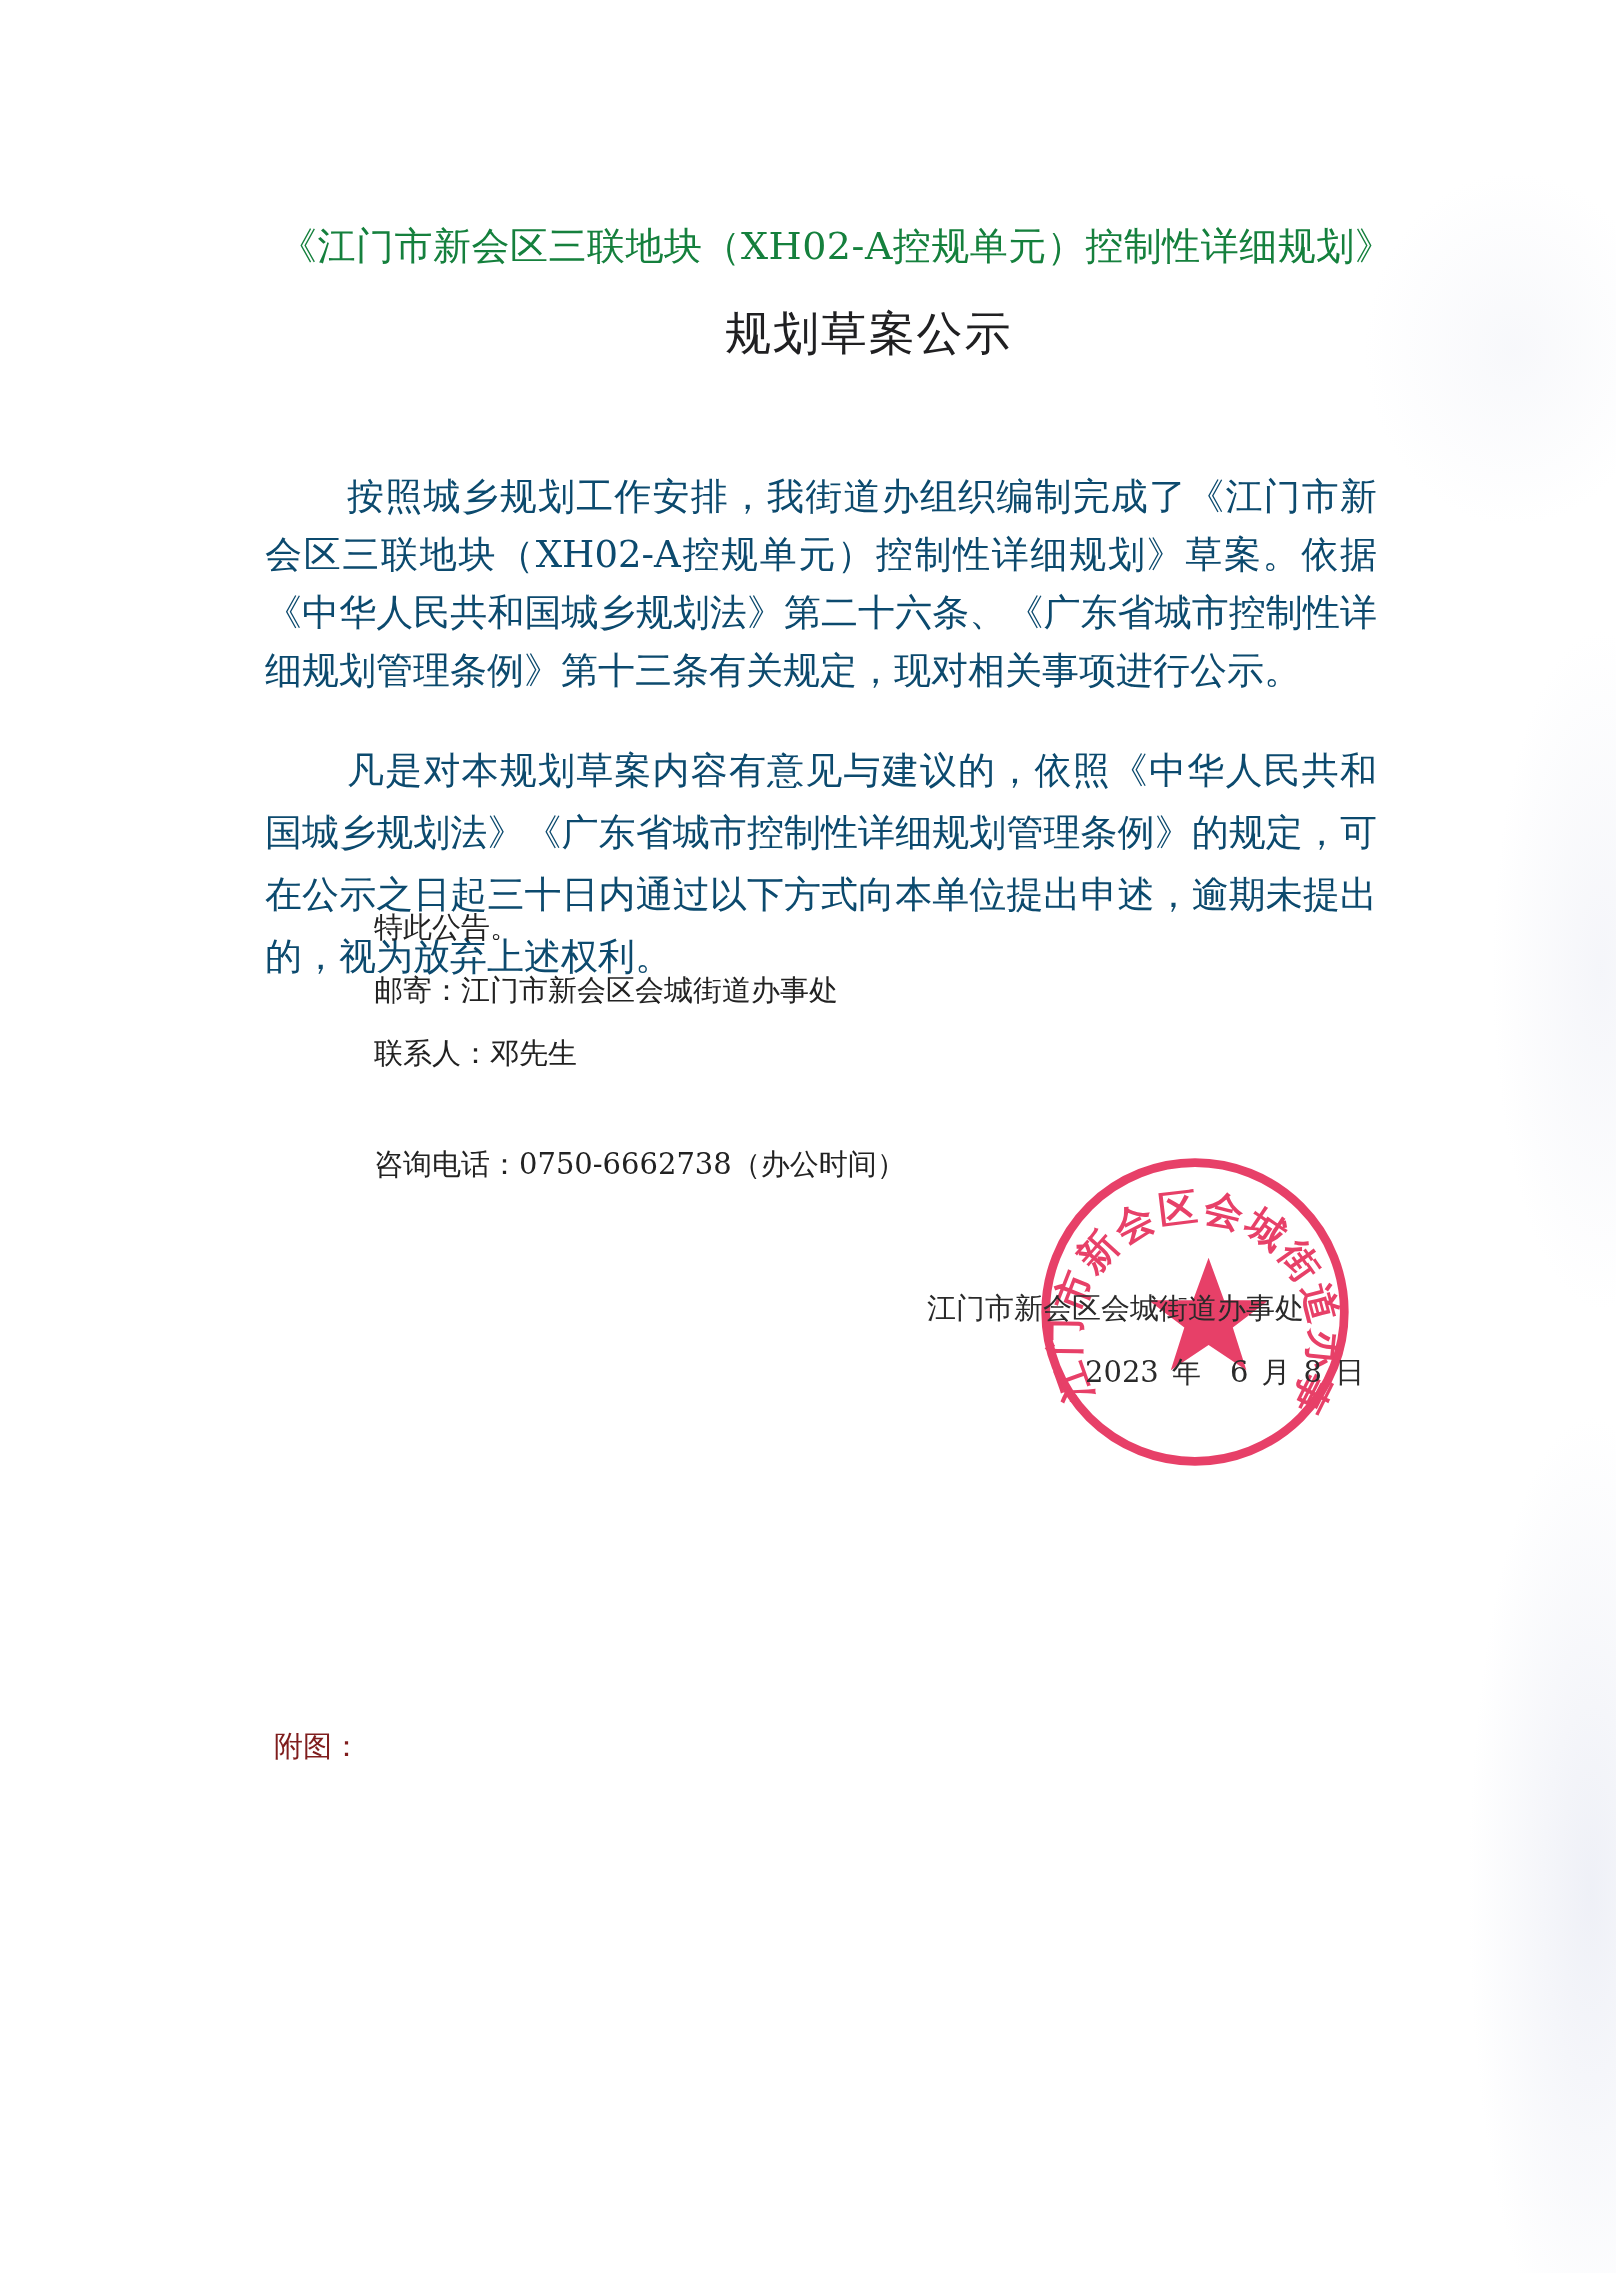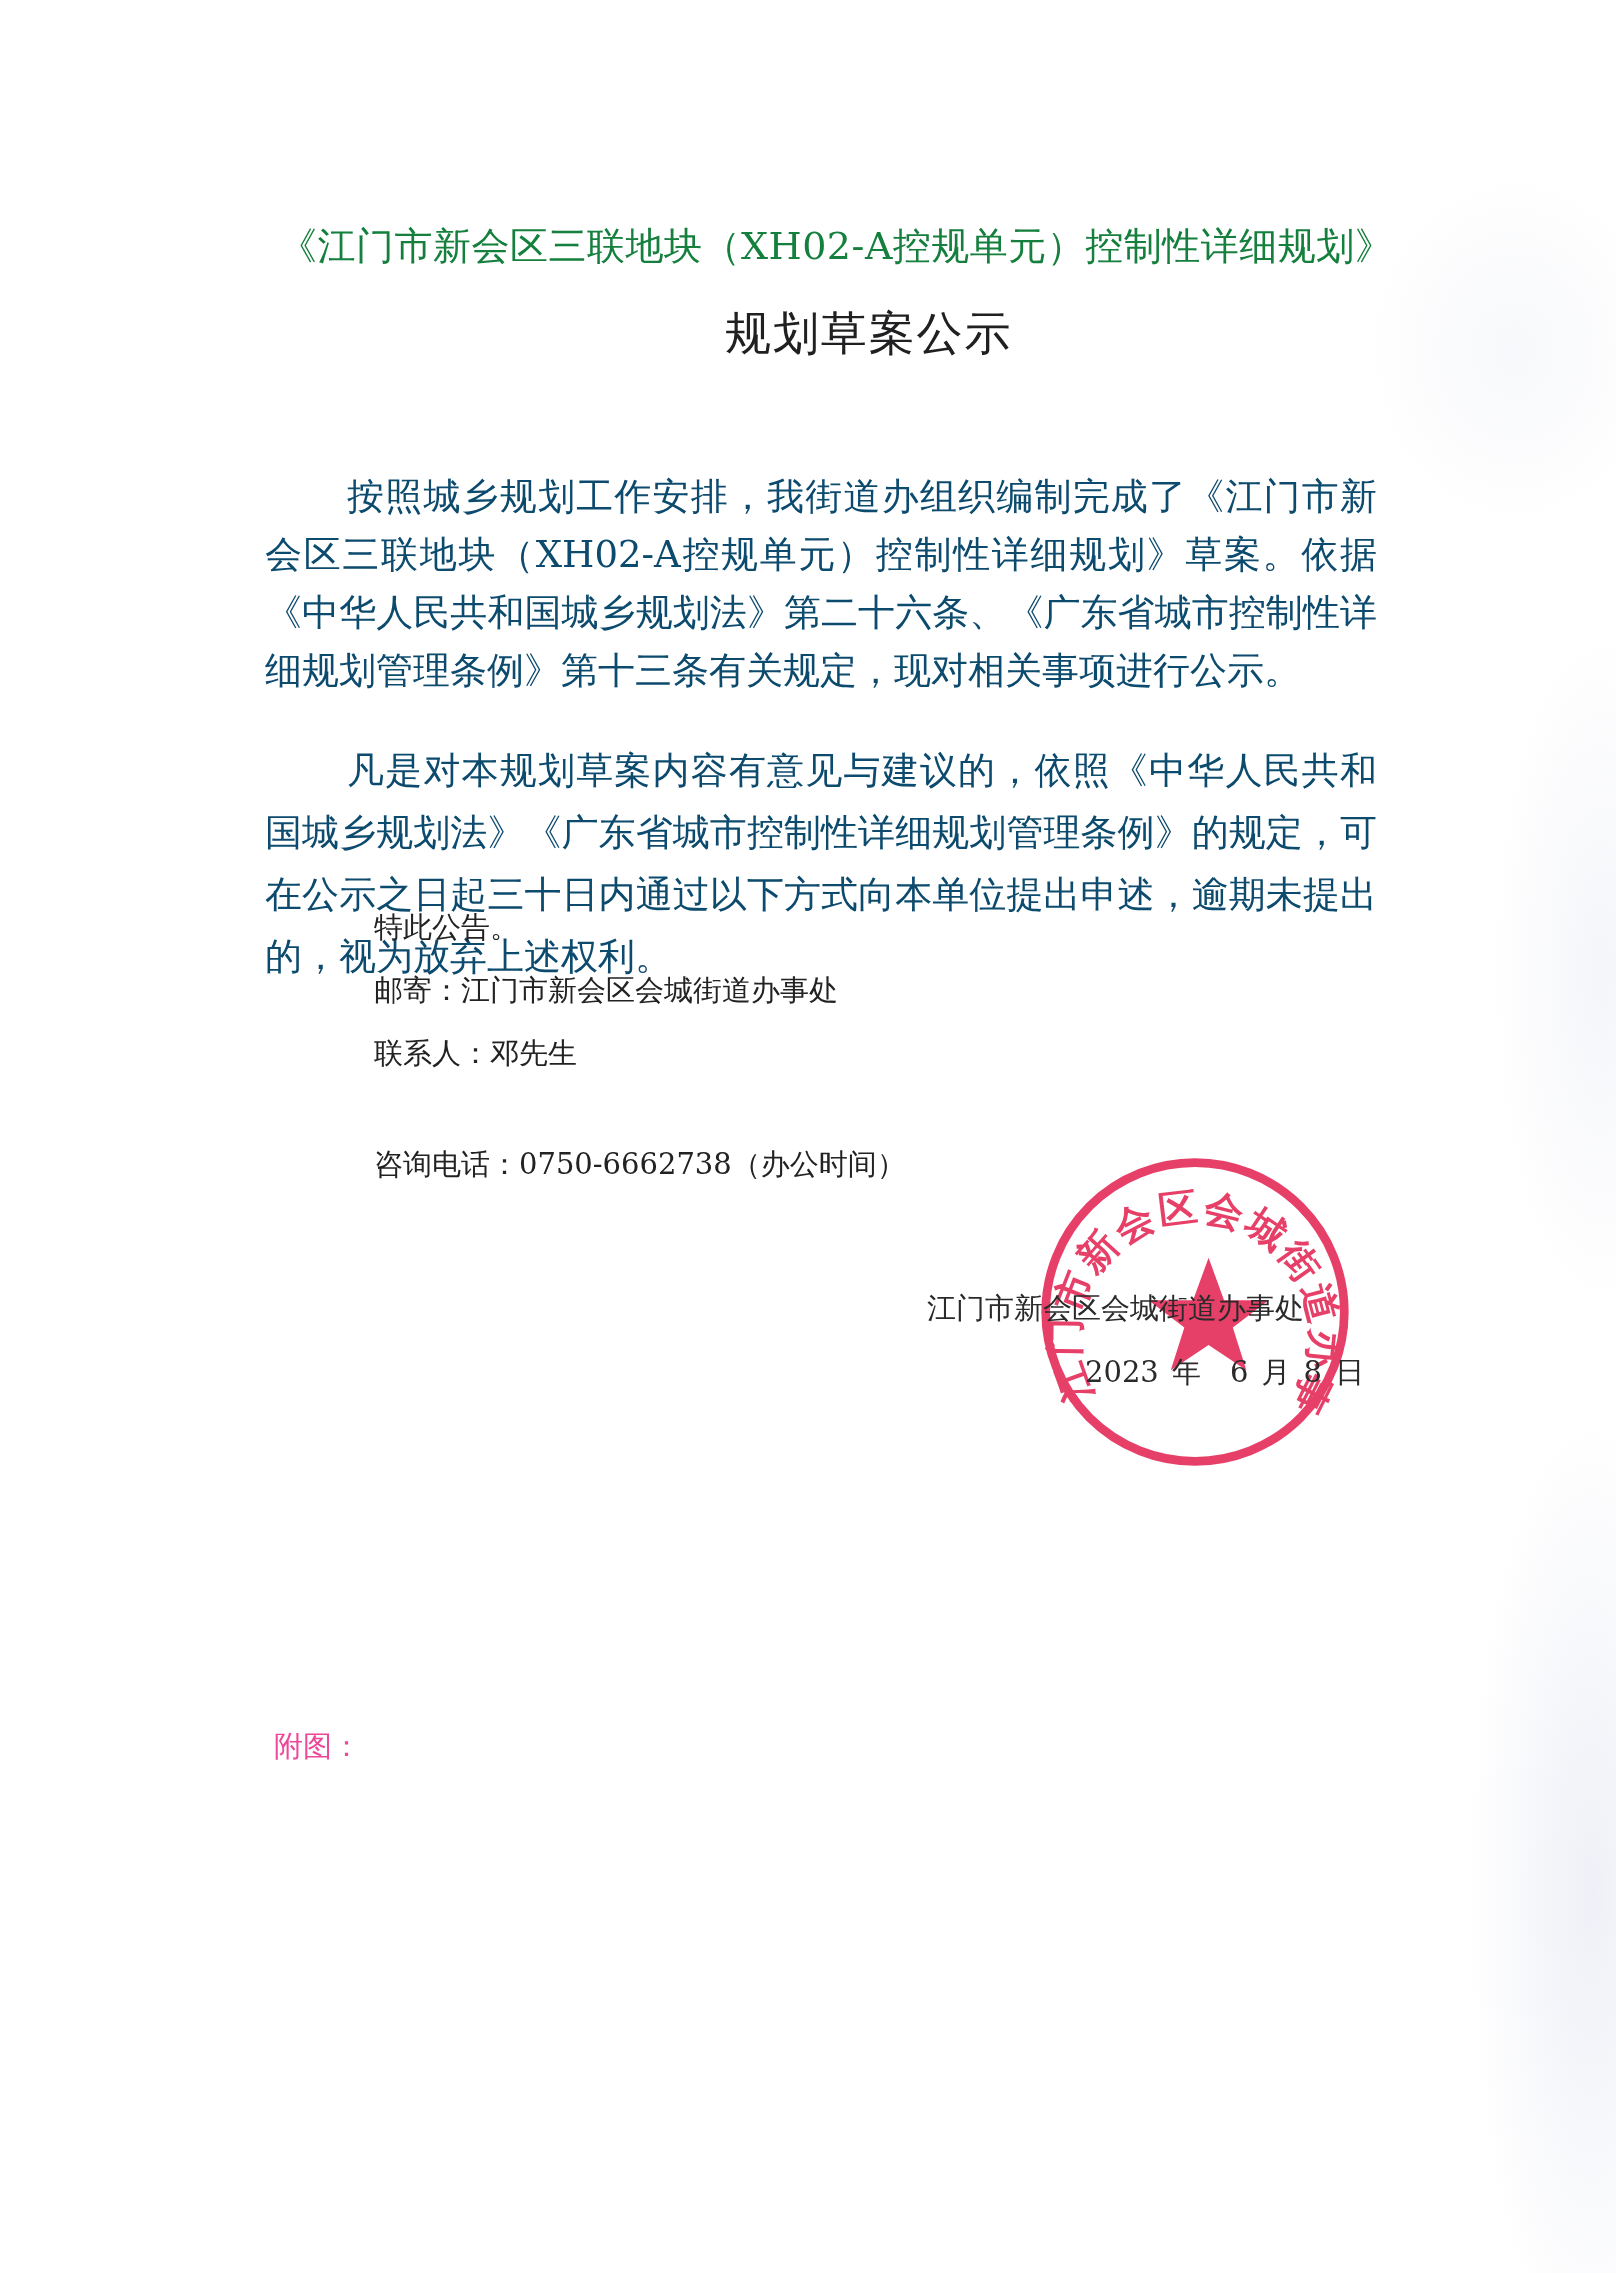--- a/index.html
+++ b/index.html
@@ -36,21 +36,21 @@
   .line {
     position: absolute; left: 374px; font-size: 29px; line-height: 39px; color: #222; white-space: nowrap;
   }
   .l1 { top: 908px; text-align: center; }
   .l2 { top: 971px; }
   .l3 { top: 1034px; }
   .l4 { top: 1097px; margin-top: 48px; }
   .sign-org { left: 927px; top: 1289px; font-size: 29px; line-height: 39px; color: #2a2a2a; z-index: 3; }
   .sign-date { left: 1085px; top: 1353px; font-size: 29px; line-height: 39px; color: #2a2a2a; z-index: 3; word-spacing: 3.9px; }
   .stamp { position: absolute; left: 1036px; top: 1153px; width: 318px; height: 318px; z-index: 2; opacity: 0.92; }
-  .attach { left: 274px; top: 1727px; font-size: 29px; line-height: 39px; color: #ec4899; }
+  .attach { left: 274px; top: 1727px; font-size: 29px; line-height: 39px; color: #7f1d1d; }
 </style>
 </head>
 <body>
 
 <div class="scan-shade"></div>
 
 <div class="abs title">《江门市新会区三联地块（XH02-A控规单元）控制性详细规划》</div>
 <div class="abs subtitle">规划草案公示</div>
 
 <p class="para p1" style="margin:0">按照城乡规划工作安排，我街道办组织编制完成了《江门市新会区三联地块（XH02-A控规单元）控制性详细规划》草案。依据《中华人民共和国城乡规划法》第二十六条、《广东省城市控制性详细规划管理条例》第十三条有关规定，现对相关事项进行公示。</p>

